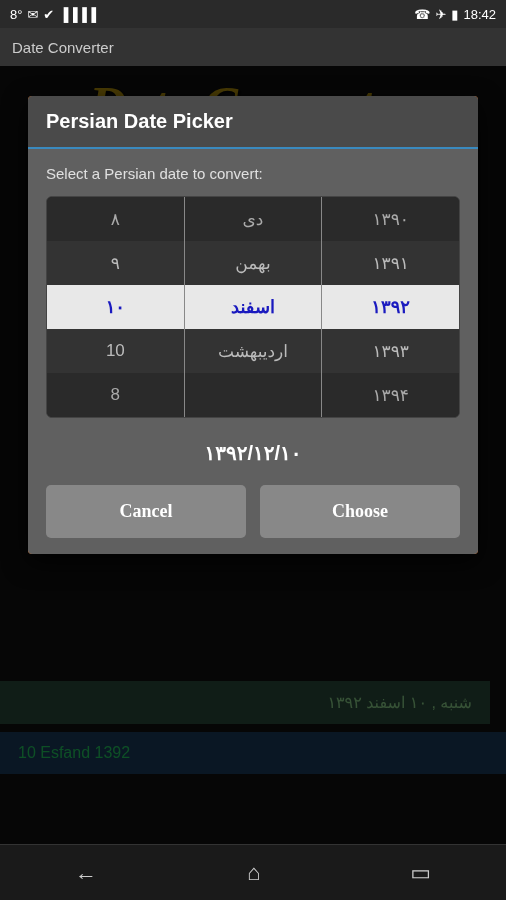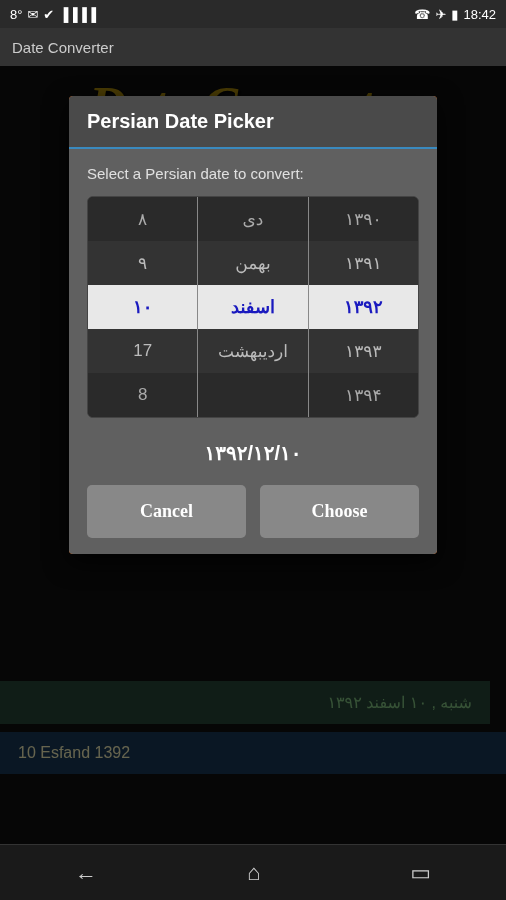--- a/index.html
+++ b/index.html
@@ -104,21 +104,21 @@
       top: 0; left: 0; right: 0; bottom: 0;
       background: rgba(0,0,0,0.6);
       display: flex;
       align-items: flex-start;
       justify-content: center;
       padding-top: 30px;
       z-index: 10;
     }
 
     .dialog {
-      width: 368px;
+      width: 450px;
       background: #f97316;
       border-radius: 4px;
       overflow: hidden;
       box-shadow: 0 8px 24px rgba(0,0,0,0.8);
     }
 
     .dialog-title-bar {
       background: #4a4a4a;
       padding: 14px 18px;
       border-bottom: 2px solid #3a8abf;
@@ -239,21 +239,21 @@
       color: #88cc88;
       font-size: 16px;
     }
 
     .bg-card-gregorian {
       position: absolute;
       bottom: 70px;
       left: 0; right: 0;
       background: #1a3a5a;
       padding: 12px 18px;
-      color: #fef9c3;
+      color: #22c55e;
       font-size: 16px;
     }
 
     
     .nav-bar {
       position: absolute;
       bottom: 0;
       width: 100%;
       height: 56px;
       background: #1a1a1a;
@@ -318,21 +318,21 @@
       </div>
       <div class="dialog-body">
         <div class="dialog-subtitle">Select a Persian date to convert:</div>
 
         <div class="picker-container">
 
           <div class="picker-column">
             <div class="picker-item">۸</div>
             <div class="picker-item">۹</div>
             <div class="picker-item selected">۱۰</div>
-            <div class="picker-item">17</div>
+            <div class="picker-item">10</div>
             <div class="picker-item">8</div>
           </div>
 
           <div class="picker-column">
             <div class="picker-item">دی</div>
             <div class="picker-item">بهمن</div>
             <div class="picker-item selected">اسفند</div>
             <div class="picker-item">اردیبهشت</div>
           </div>
 

